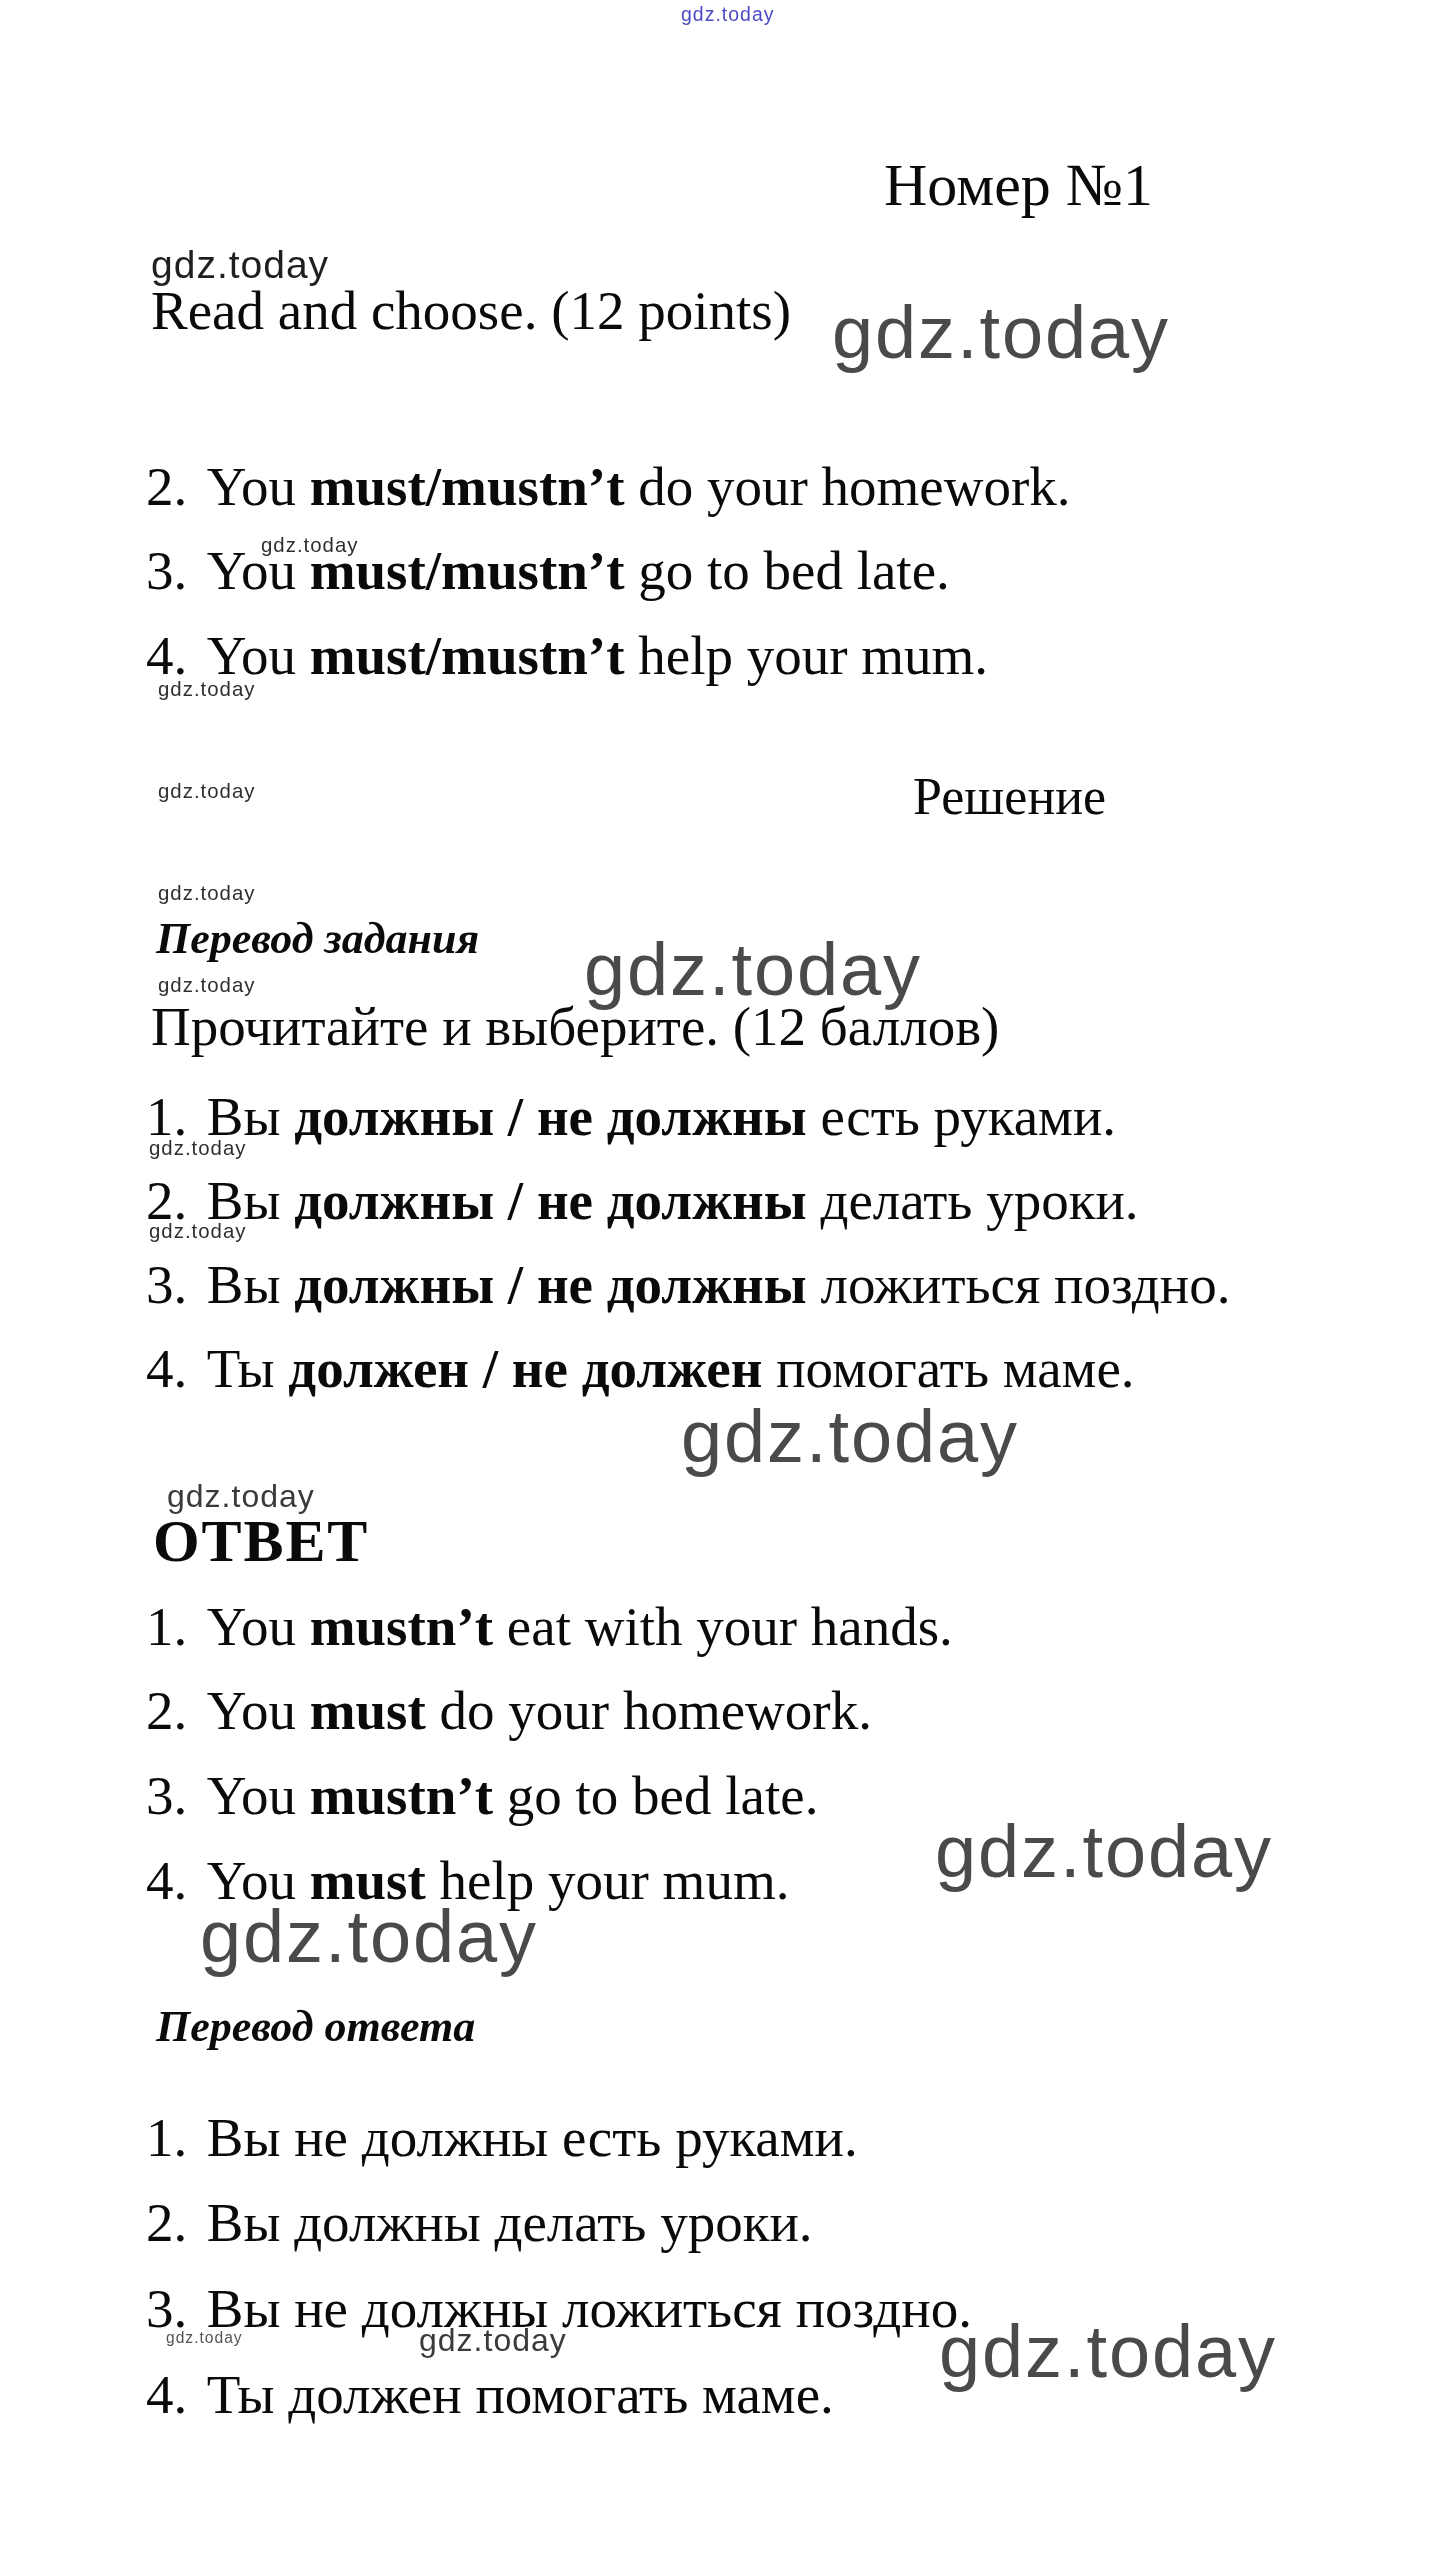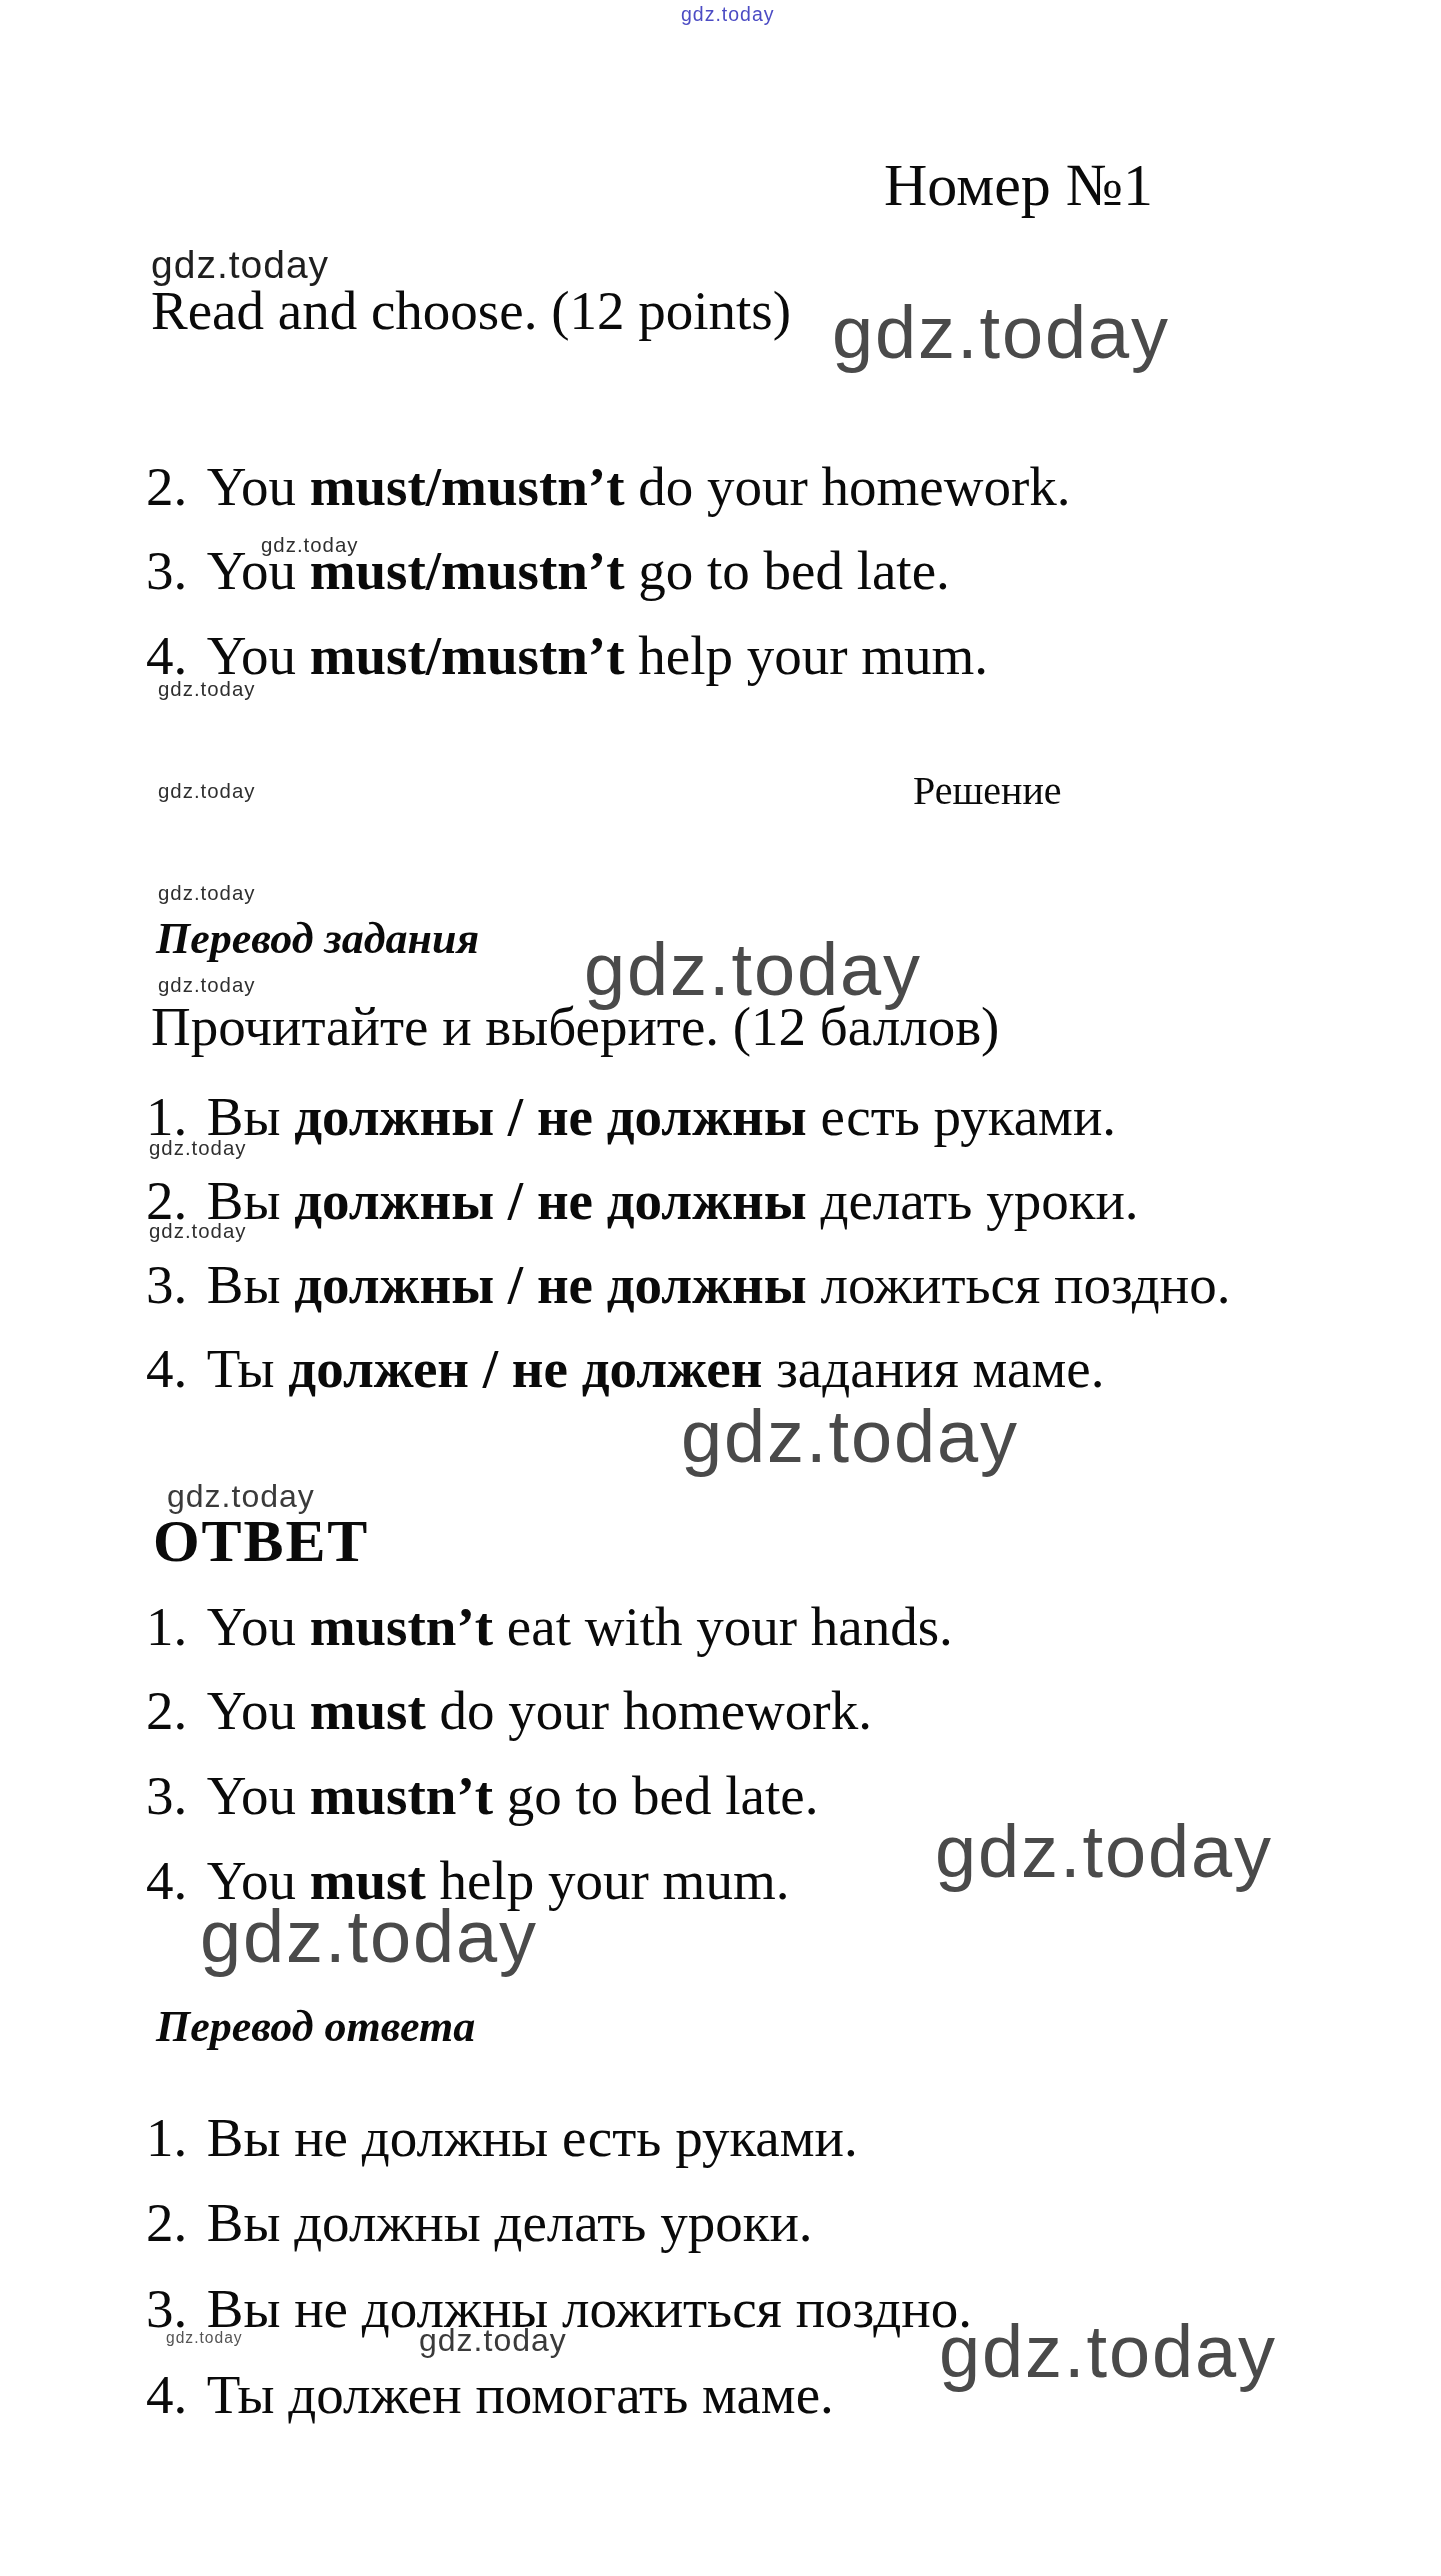--- a/index.html
+++ b/index.html
@@ -12,21 +12,21 @@
     font-family:"Liberation Serif","DejaVu Serif",serif;
     color:#0a0a0a;
   }
   .abs{position:absolute;white-space:nowrap;}
   
   .line{font-size:55px;line-height:1.05;}
   .num{display:inline-block;margin-right:19.5px;}
   b{font-weight:bold;}
   
   .h-title{font-size:60px;}
-  .h-solution{font-size:40px;}
+  .h-solution{font-size:52px;}
   .h-caps{font-size:60px;font-weight:bold;letter-spacing:1.9px;}
   .h-italic{font-size:44px;font-weight:bold;font-style:italic;}
   
   .wm{
     font-family:"Liberation Sans","DejaVu Sans",sans-serif;
     letter-spacing:1px;
     color:#3c3c3c;
   }
   .wm-blue{font-size:19.5px;color:#4c4cc4;letter-spacing:1px;}
   .wm-dark{font-size:39px;color:#1f1f1f;}
@@ -68,21 +68,21 @@
   <div class="abs line" style="top:627px;left:146px;"><span class="num">4.</span><span>You </span><b>must/mustn’t</b><span> help your mum.</span></div>
 
   <div class="abs h-solution" style="top:767px;left:913px;">Решение</div>
 
   <div class="abs h-italic" style="top:913px;left:156px;">Перевод задания</div>
   <div class="abs line" style="top:998px;left:151px;">Прочитайте и выберите. (12 баллов)</div>
 
   <div class="abs line" style="top:1088px;left:146px;"><span class="num">1.</span><span>Вы </span><b>должны / не должны</b><span> есть руками.</span></div>
   <div class="abs line" style="top:1172px;left:146px;"><span class="num">2.</span><span>Вы </span><b>должны / не должны</b><span> делать уроки.</span></div>
   <div class="abs line" style="top:1256px;left:146px;"><span class="num">3.</span><span>Вы </span><b>должны / не должны</b><span> ложиться поздно.</span></div>
-  <div class="abs line" style="top:1340px;left:146px;"><span class="num">4.</span><span>Ты </span><b>должен / не должен</b><span> задания маме.</span></div>
+  <div class="abs line" style="top:1340px;left:146px;"><span class="num">4.</span><span>Ты </span><b>должен / не должен</b><span> помогать маме.</span></div>
 
   <div class="abs h-caps" style="top:1507px;left:153px;">ОТВЕТ</div>
 
   <div class="abs line" style="top:1598px;left:146px;"><span class="num">1.</span><span>You </span><b>mustn’t</b><span> eat with your hands.</span></div>
   <div class="abs line" style="top:1682px;left:146px;"><span class="num">2.</span><span>You </span><b>must</b><span> do your homework.</span></div>
   <div class="abs line" style="top:1767px;left:146px;"><span class="num">3.</span><span>You </span><b>mustn’t</b><span> go to bed late.</span></div>
   <div class="abs line" style="top:1852px;left:146px;"><span class="num">4.</span><span>You </span><b>must</b><span> help your mum.</span></div>
 
   <div class="abs h-italic" style="top:2001px;left:156px;">Перевод ответа</div>
 

